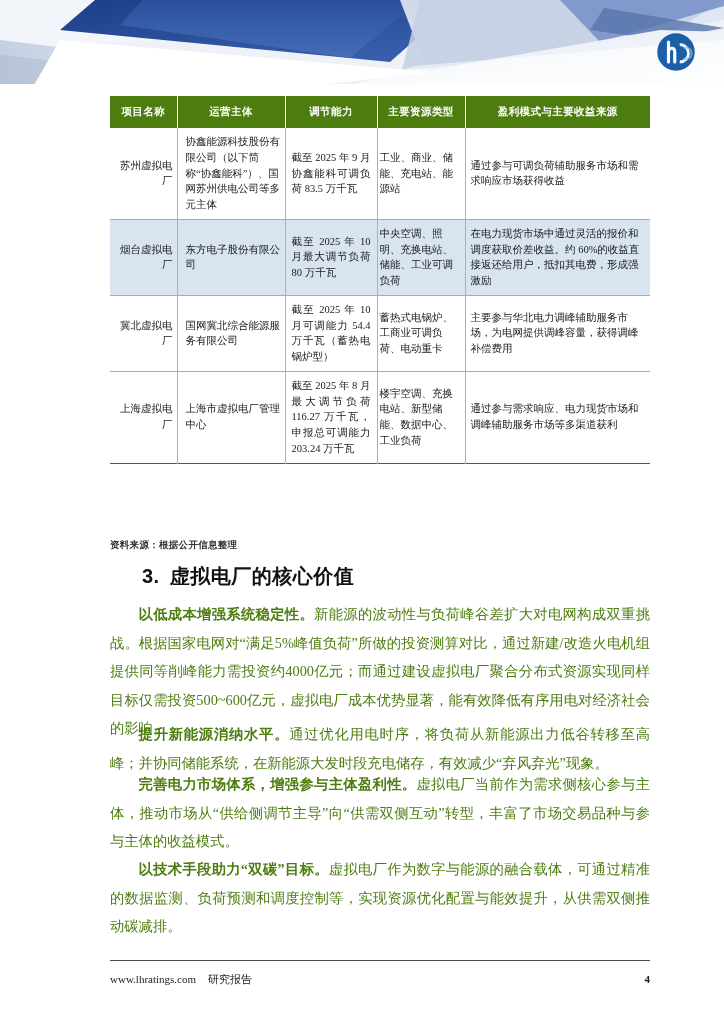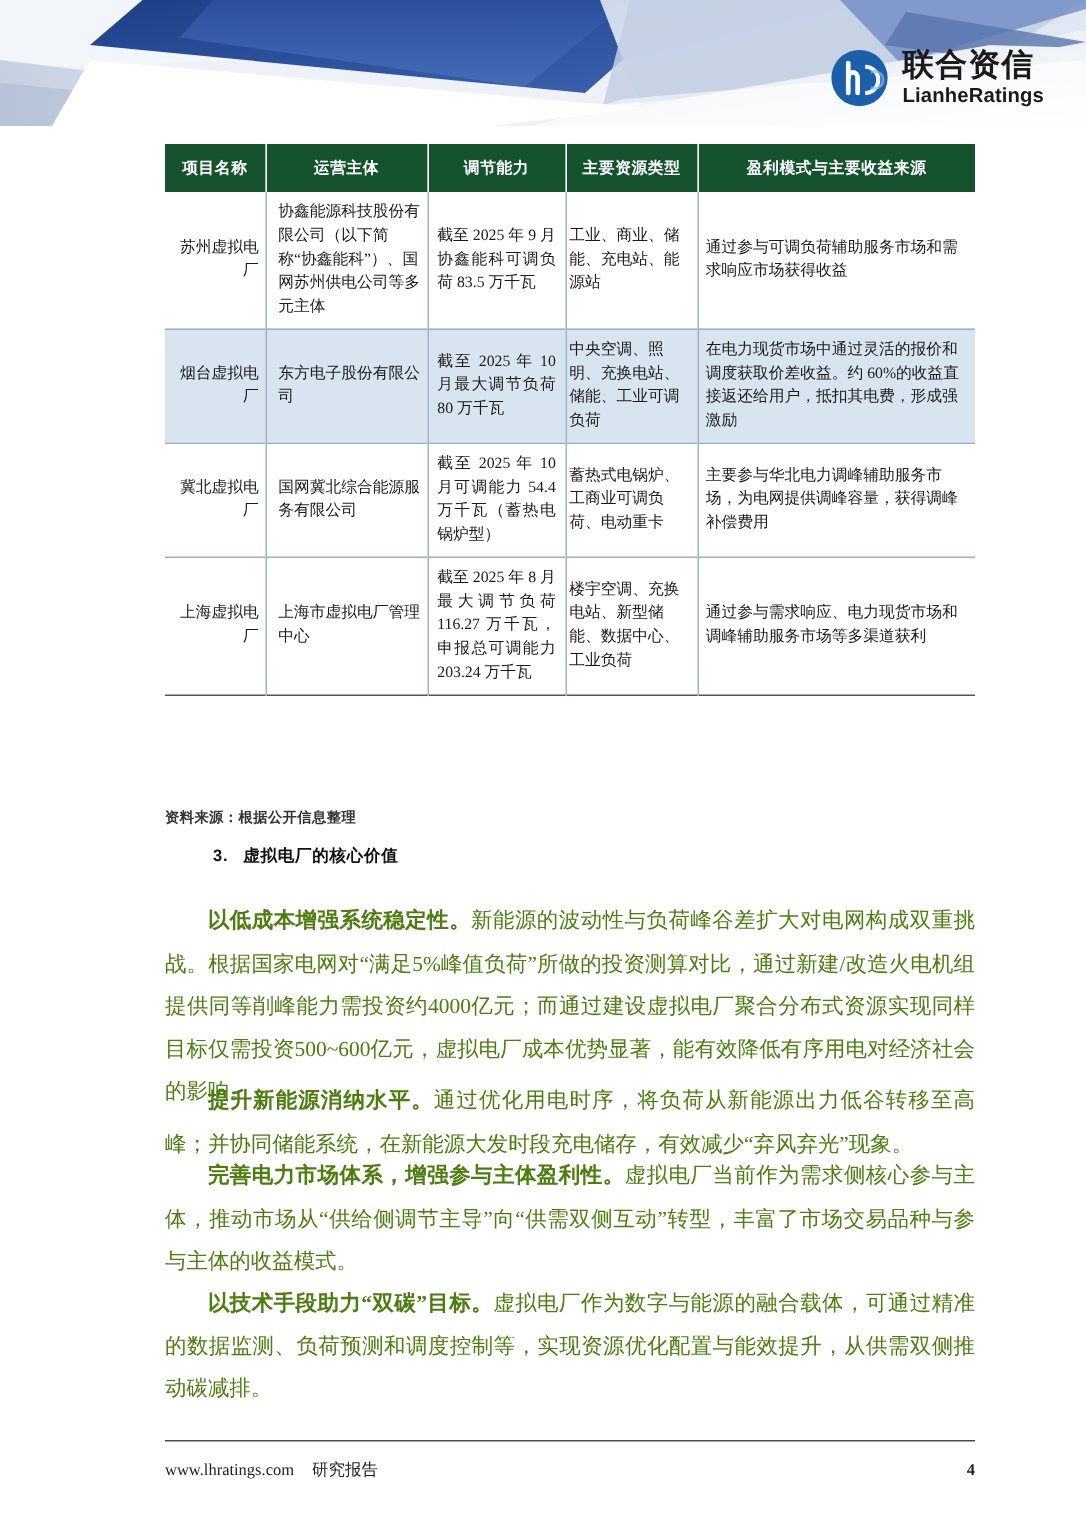--- a/index.html
+++ b/index.html
@@ -60,21 +60,21 @@
   .vpp-table {
     position: absolute;
     left: 110px;
     top: 96px;
     width: 540px;
     border-collapse: collapse;
     table-layout: fixed;
     font-family: "Liberation Serif", "DejaVu Serif", serif;
   }
   .vpp-table th {
-    background: #14532d;
+    background: #4d7c0f;
     color: #ffffff;
     font-family: "Liberation Sans", "DejaVu Sans", sans-serif;
     font-weight: bold;
     font-size: 10.5px;
     letter-spacing: 0.4px;
     height: 32px;
     text-align: center;
     vertical-align: middle;
     border-left: 1px solid #ffffff;
     border-right: 1px solid #ffffff;
@@ -112,21 +112,21 @@
     color: #333;
     letter-spacing: 0.3px;
   }
 
   
   .section-heading {
     position: absolute;
     left: 142px;
     font-family: "Liberation Sans", "DejaVu Sans", sans-serif;
     font-weight: bold;
-    font-size: 11px;
+    font-size: 20px;
     letter-spacing: 0.5px;
     color: #111;
   }
   .section-heading .num { margin-right: 10px; }
 
   .body-block {
     position: absolute;
     left: 110px;
     width: 540px;
     font-size: 14.3px;
@@ -213,24 +213,20 @@
 </div>
 
 <div class="logo-block">
   <svg class="logo-mark" viewBox="0 0 64 64">
     <circle cx="32" cy="32" r="30" fill="#1b5fa8"></circle>
     <path d="M20 16 L20 48" stroke="#ffffff" stroke-width="5" stroke-linecap="round" fill="none"></path>
     <path d="M20 32 C20 24, 30 24, 30 32 L30 48" stroke="#ffffff" stroke-width="5" stroke-linecap="round" fill="none"></path>
     <path d="M38 20 A14 14 0 1 1 38 48" stroke="#ffffff" stroke-width="4.5" fill="none" opacity="0.95"></path>
     <path d="M44 26 A9 9 0 1 1 44 42" stroke="#8fb6dd" stroke-width="3" fill="none" opacity="0.7"></path>
   </svg>
-  <div class="logo-text">
-    <span class="logo-cn">联合资信</span>
-    <span class="logo-en">LianheRatings</span>
-  </div>
 </div>
 
 <table class="vpp-table">
   <colgroup>
     <col style="width:67px">
     <col style="width:108px">
     <col style="width:92px">
     <col style="width:88px">
     <col style="width:185px">
   </colgroup>

